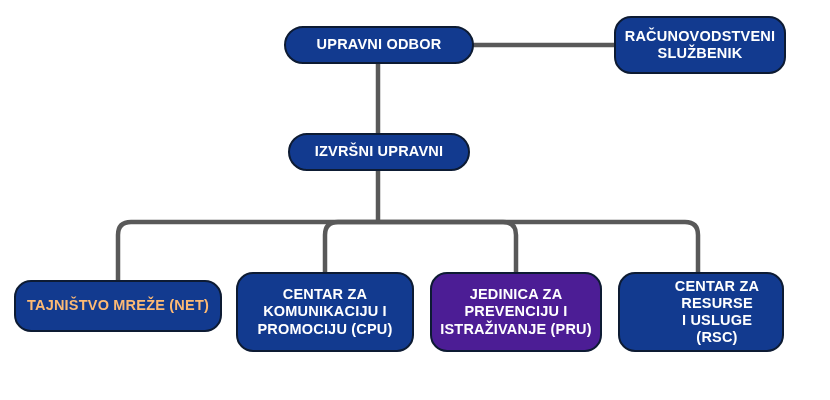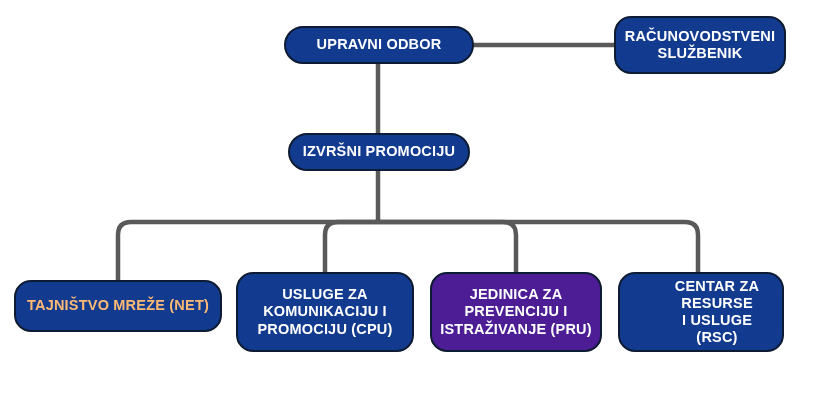--- a/index.html
+++ b/index.html
@@ -112,29 +112,29 @@
   <div class="node" id="node-upravni-odbor" style="background: rgb(18, 58, 143); border-color: rgb(13, 27, 51); color: rgb(255, 255, 255);">
     <span class="node-label">UPRAVNI ODBOR</span>
   </div>
 
   <div class="node" id="node-racunovodstveni-sluzbenik" style="background: rgb(18, 58, 143); border-color: rgb(13, 27, 51); color: rgb(255, 255, 255);">
     <span class="node-label">RAČUNOVODSTVENI
 SLUŽBENIK</span>
   </div>
 
   <div class="node" id="node-izvrsni-direktor" style="background: rgb(18, 58, 143); border-color: rgb(13, 27, 51); color: rgb(255, 255, 255);">
-    <span class="node-label">IZVRŠNI PROMOCIJU</span>
+    <span class="node-label">IZVRŠNI UPRAVNI</span>
   </div>
 
   <div class="node" id="node-tajnistvo-mreze" style="background: rgb(18, 58, 143); border-color: rgb(13, 27, 51); color: #fdba74;">
     <span class="node-label">TAJNIŠTVO MREŽE (NET)</span>
   </div>
 
   <div class="node" id="node-odjel-komunikacije" style="background: rgb(18, 58, 143); border-color: rgb(13, 27, 51); color: rgb(255, 255, 255);">
-    <span class="node-label">USLUGE ZA
+    <span class="node-label">CENTAR ZA
 KOMUNIKACIJU I
 PROMOCIJU (CPU)</span>
   </div>
 
   <div class="node" id="node-jedinica-prevencije" style="background: #4c1d95; border-color: rgb(13, 27, 51); color: rgb(255, 255, 255);">
     <span class="node-label">JEDINICA ZA
 PREVENCIJU I
 ISTRAŽIVANJE (PRU)</span>
   </div>
 

